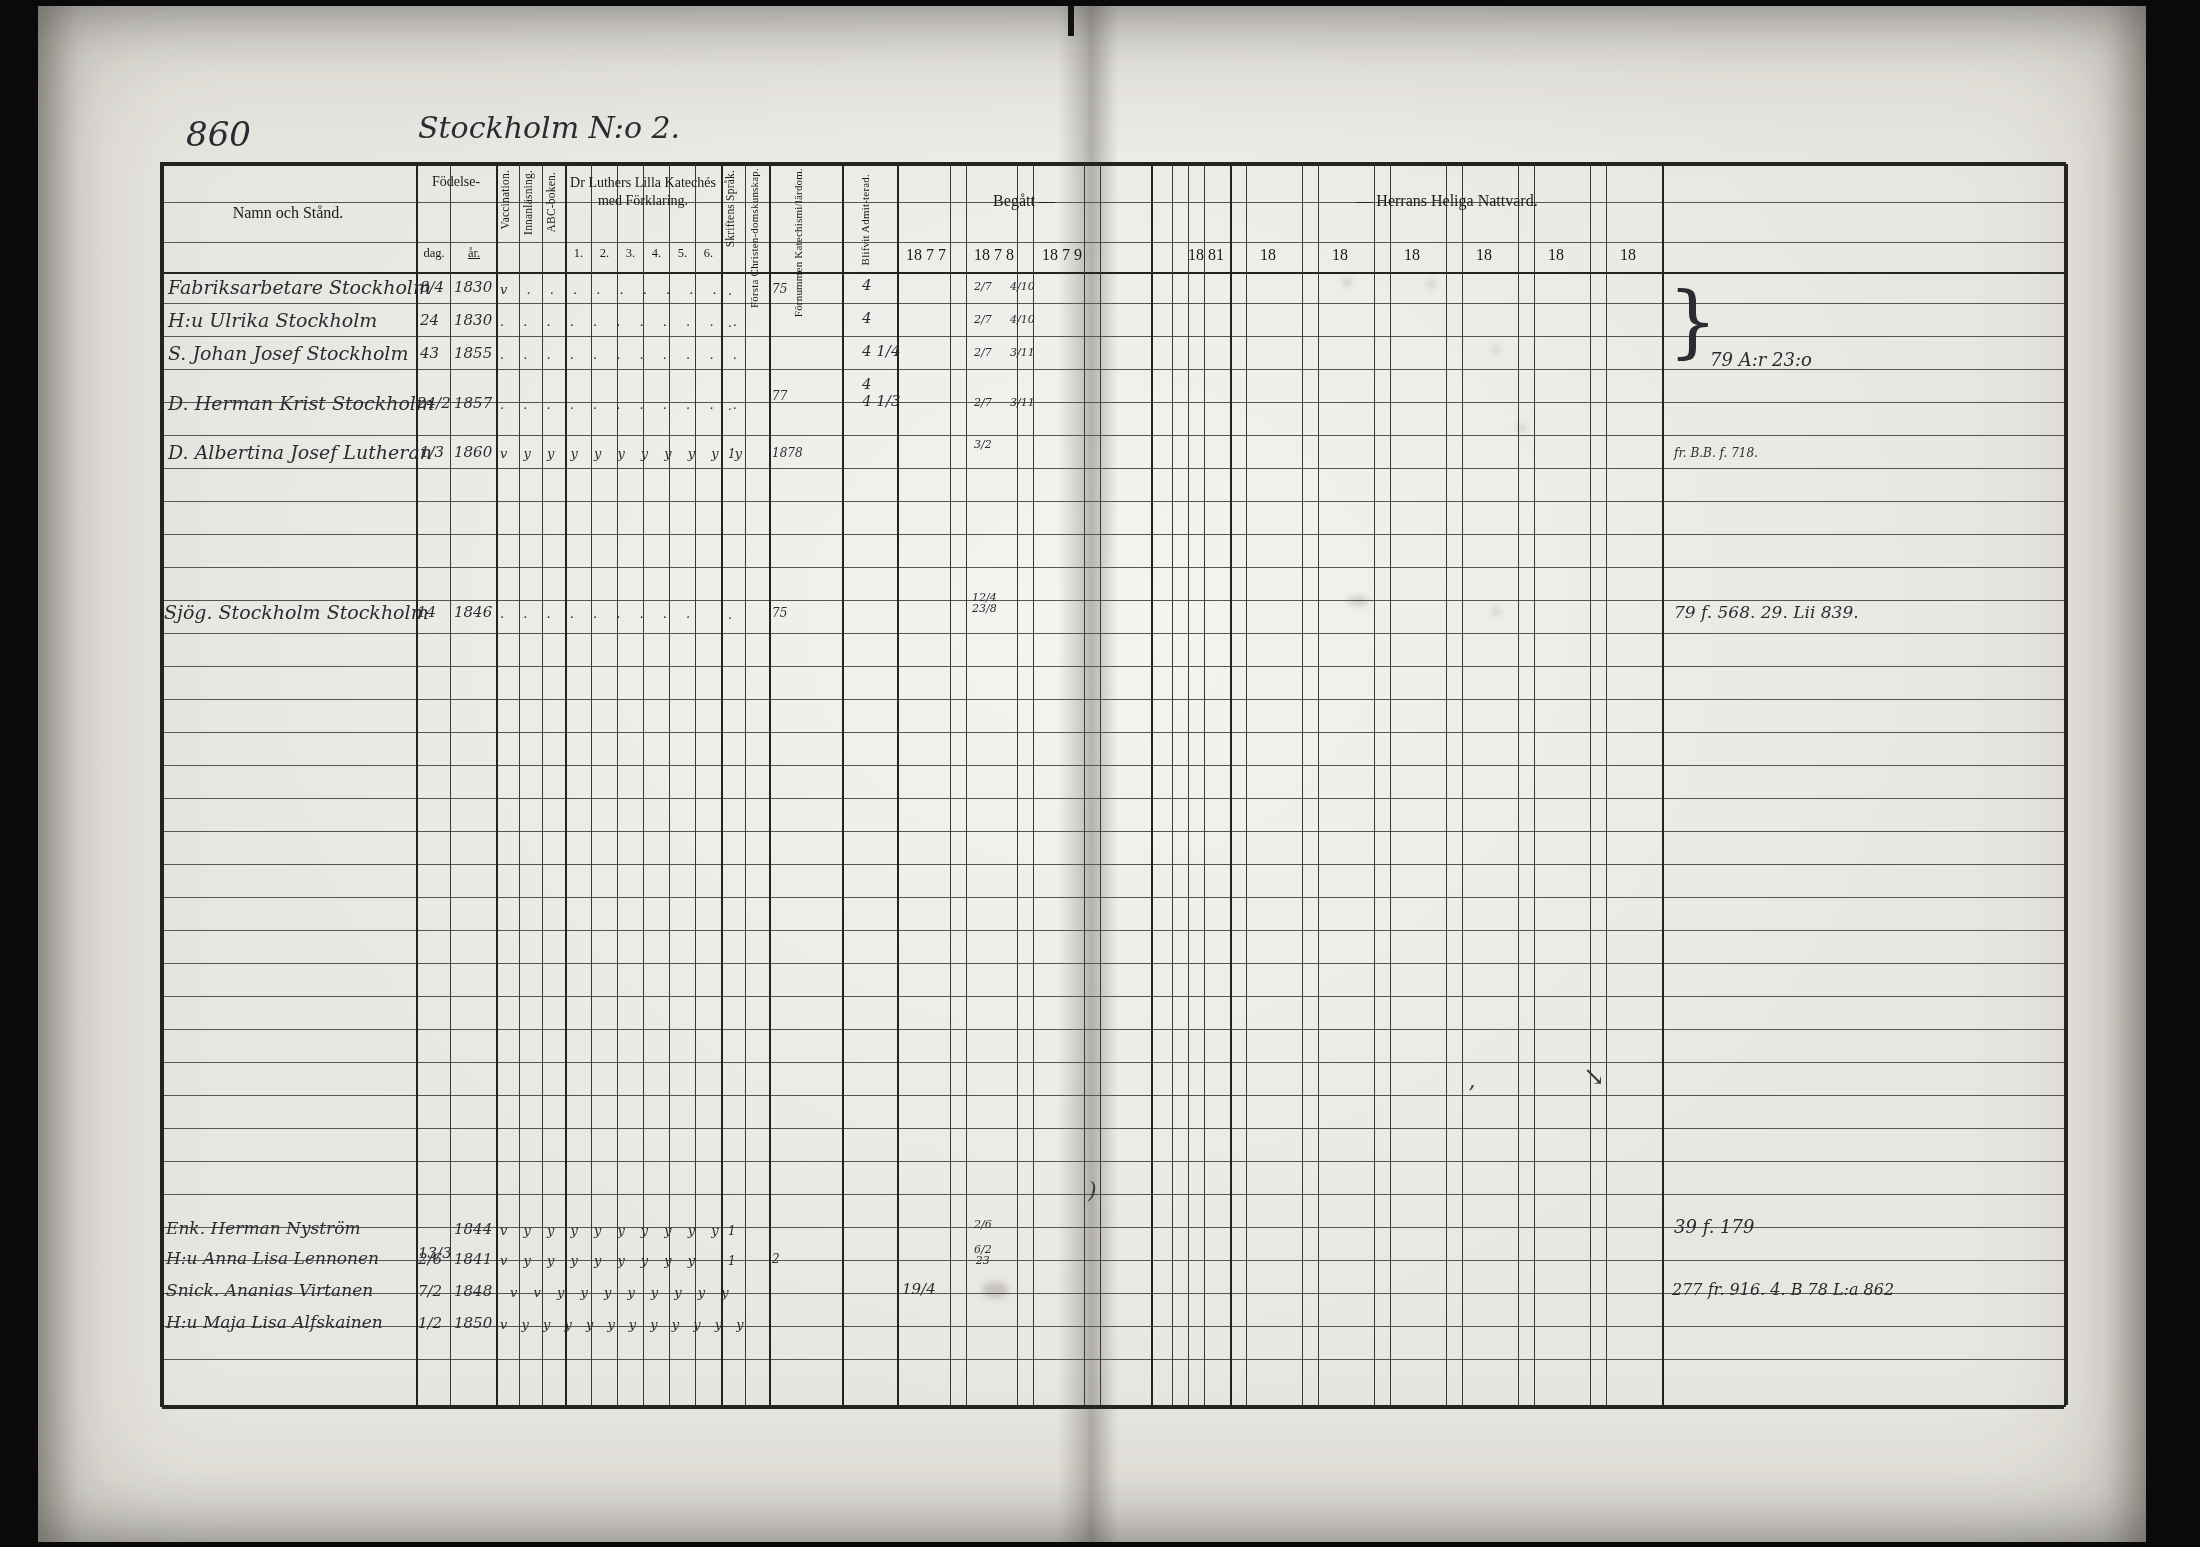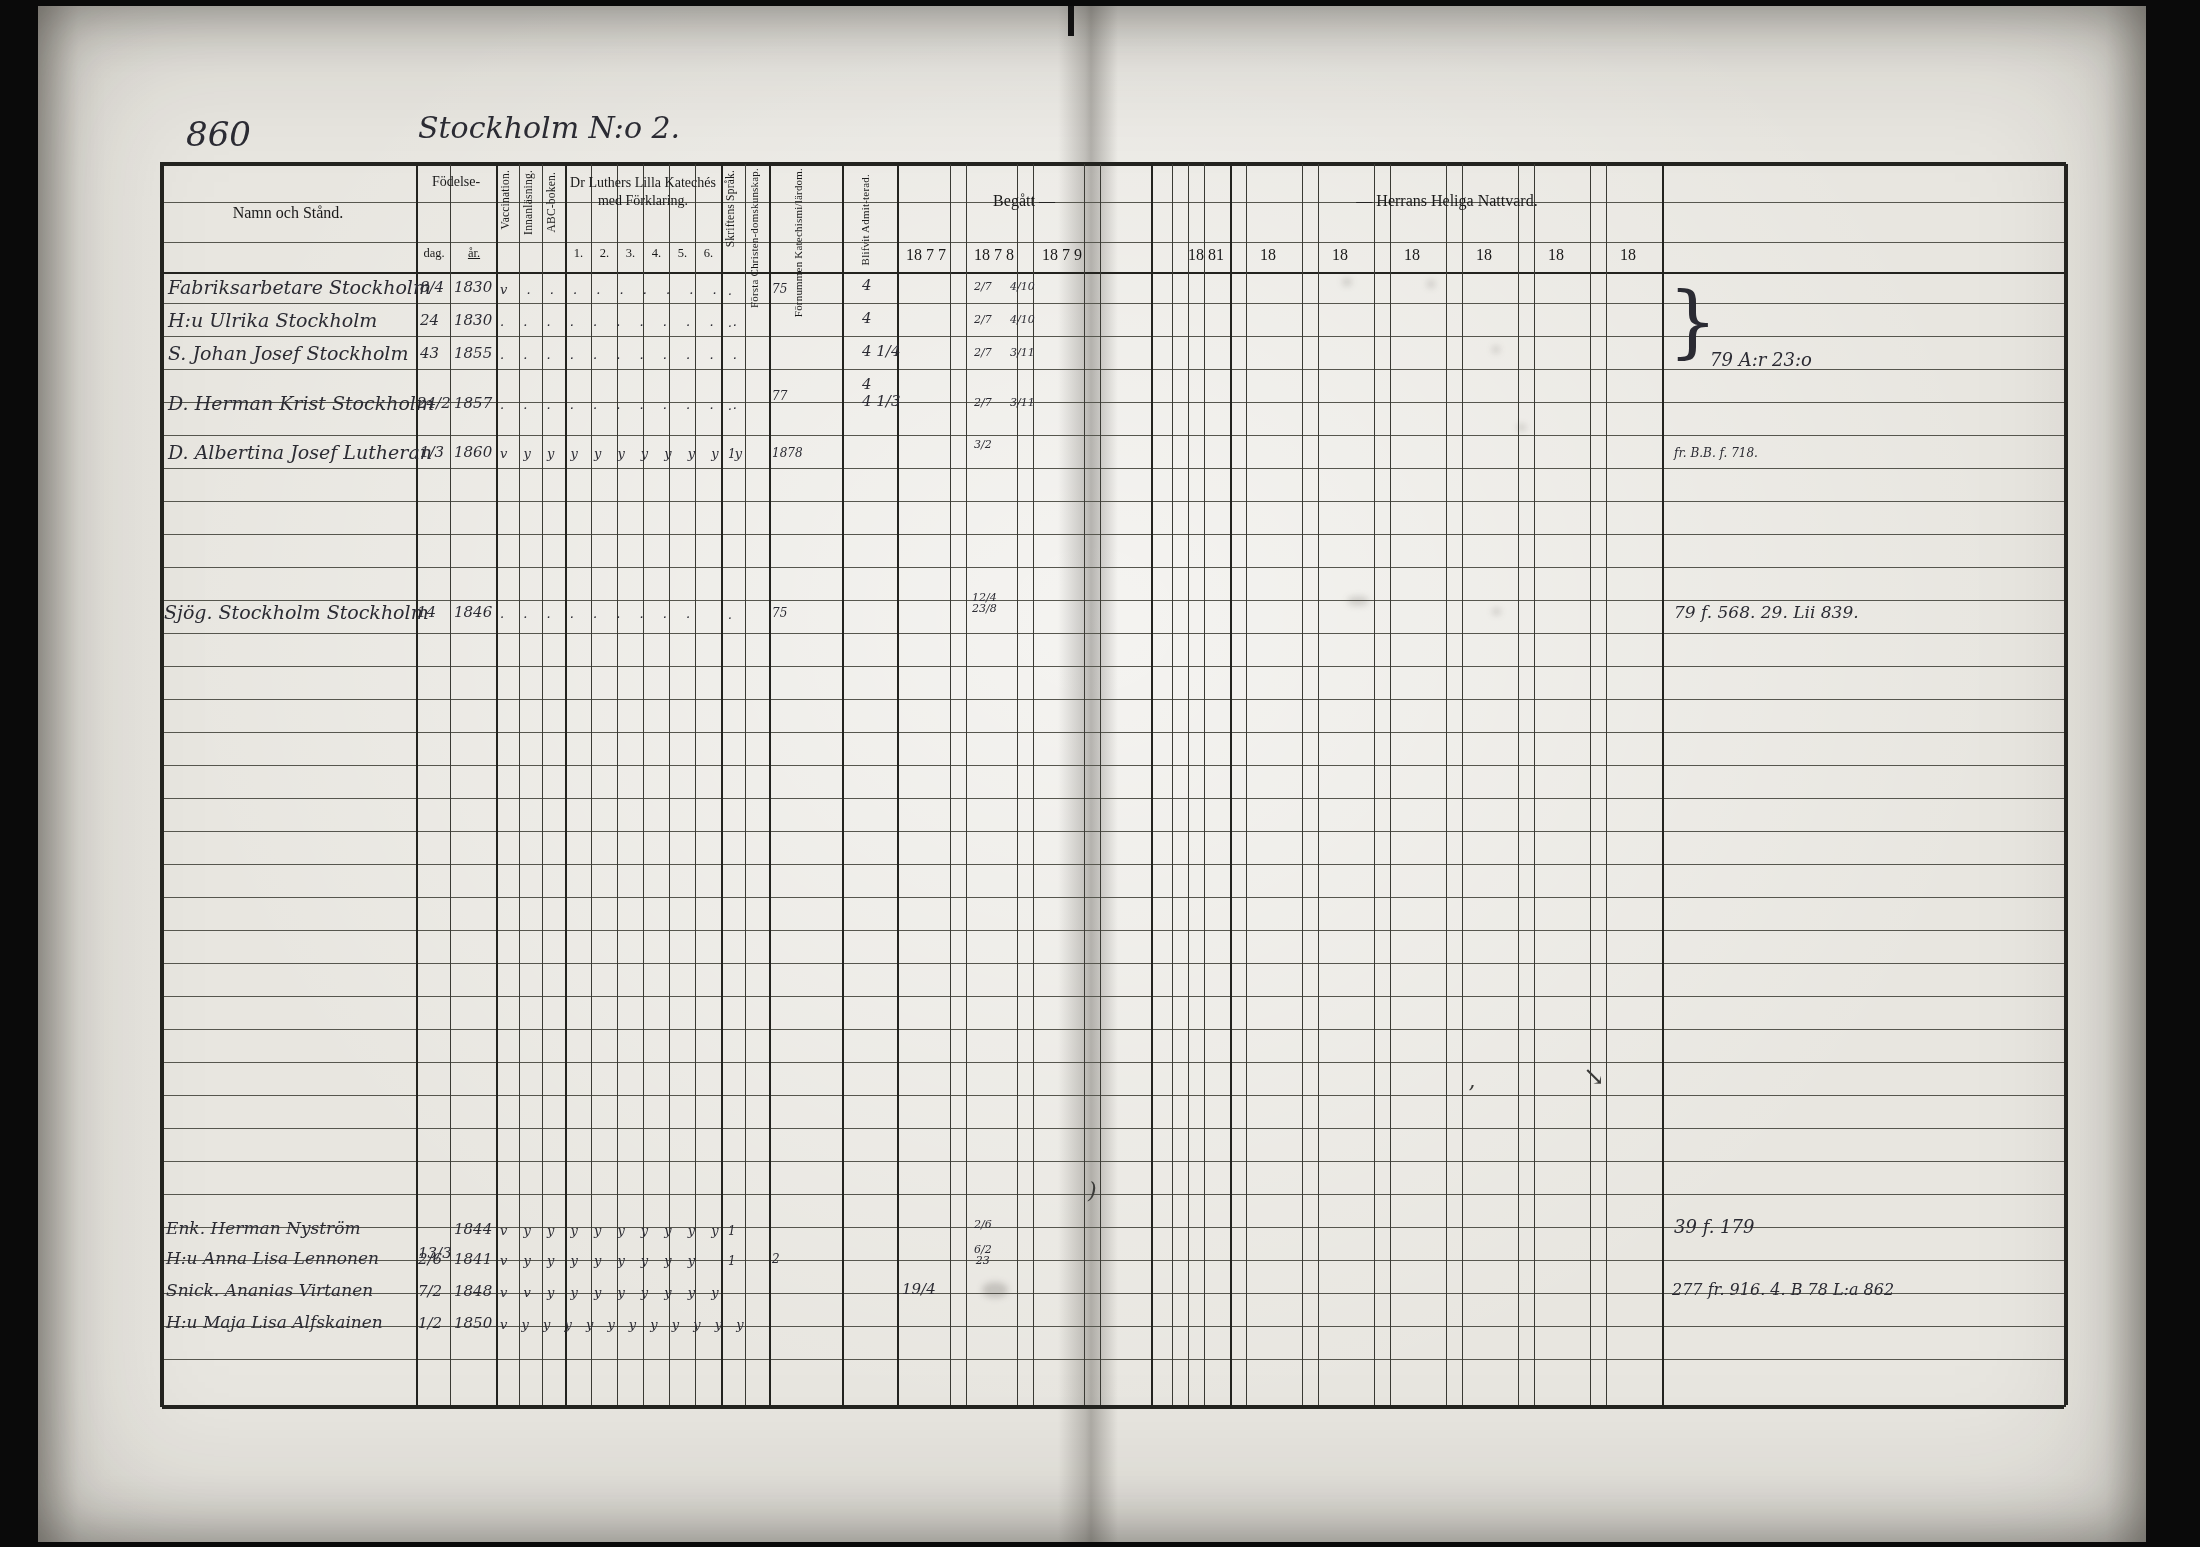--- a/index.html
+++ b/index.html
@@ -330,21 +330,21 @@
       <div class="entry ticks2" style="left:338px;top:1089px;">v y y y y y y y y</div>
       <div class="entry hw tiny" style="left:566px;top:1090px;">1</div>
       <div class="entry hw tiny" style="left:610px;top:1088px;">2</div>
       <div class="entry" style="left:812px;top:1080px;">
         <span class="frac"><i>6/2</i><i>23</i></span>
       </div>
 
       <div class="entry hw name" style="left:4px;top:1116px;font-size:17px;">Snick. Ananias Virtanen</div>
       <div class="entry hw small" style="left:256px;top:1118px;">7/2</div>
       <div class="entry hw small" style="left:292px;top:1118px;">1848</div>
-      <div class="entry ticks2" style="left:338px;top:1121px;">v v y y y y y y y y</div>
+      <div class="entry ticks2" style="left:348px;top:1121px;">v v y y y y y y y y</div>
       <div class="entry hw small" style="left:740px;top:1116px;">19/4</div>
 
       <div class="entry hw name" style="left:4px;top:1148px;font-size:17px;">H:u Maja Lisa Alfskainen</div>
       <div class="entry hw small" style="left:256px;top:1150px;">1/2</div>
       <div class="entry hw small" style="left:292px;top:1150px;">1850</div>
       <div class="entry ticks2" style="left:338px;top:1153px;letter-spacing:5px;">v y y y y y y y y y y y</div>
 
       <div class="brace" style="left:1506px;top:118px;line-height:1;">}</div>
       <div class="entry hw" style="left:1548px;top:185px;font-size:18px;">79 A:r 23:o</div>
       <div class="entry hw" style="left:1512px;top:282px;font-size:12px;">fr. B.B. f. 718.</div>

